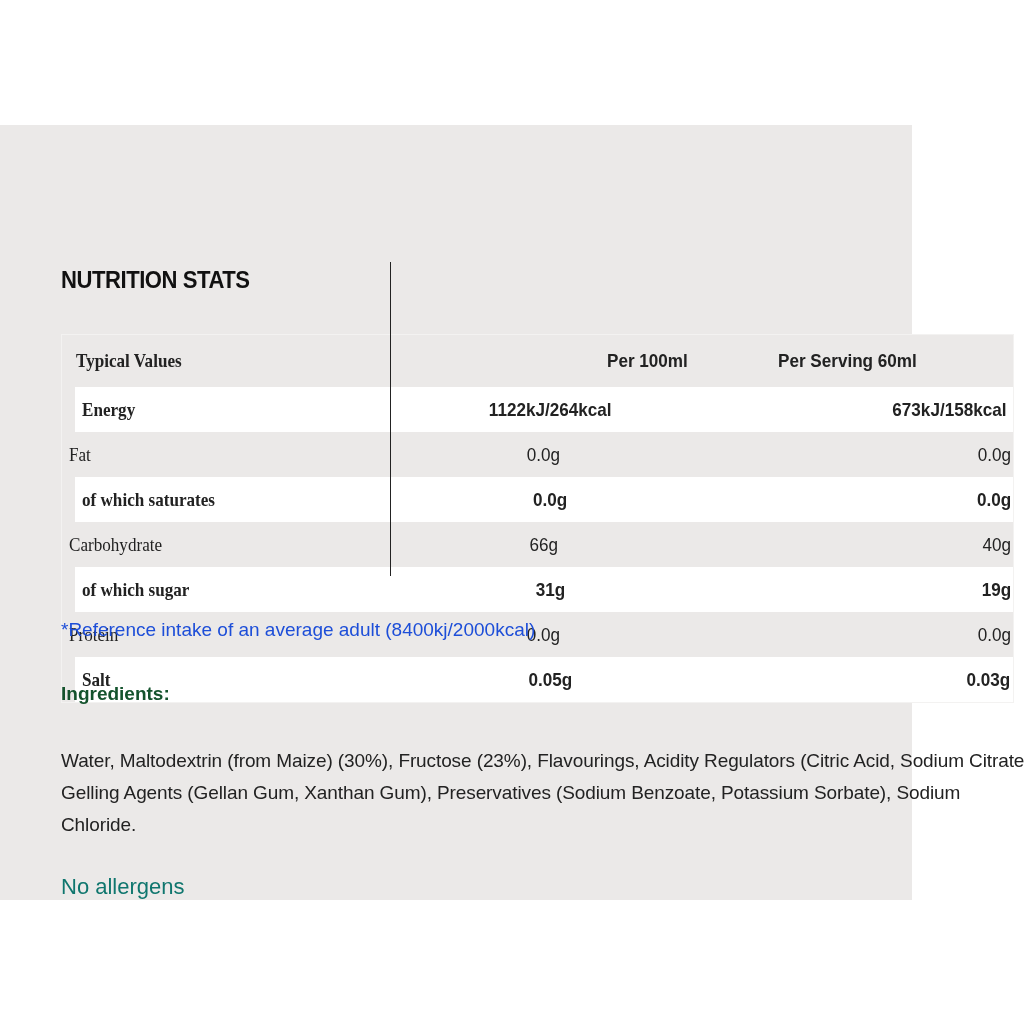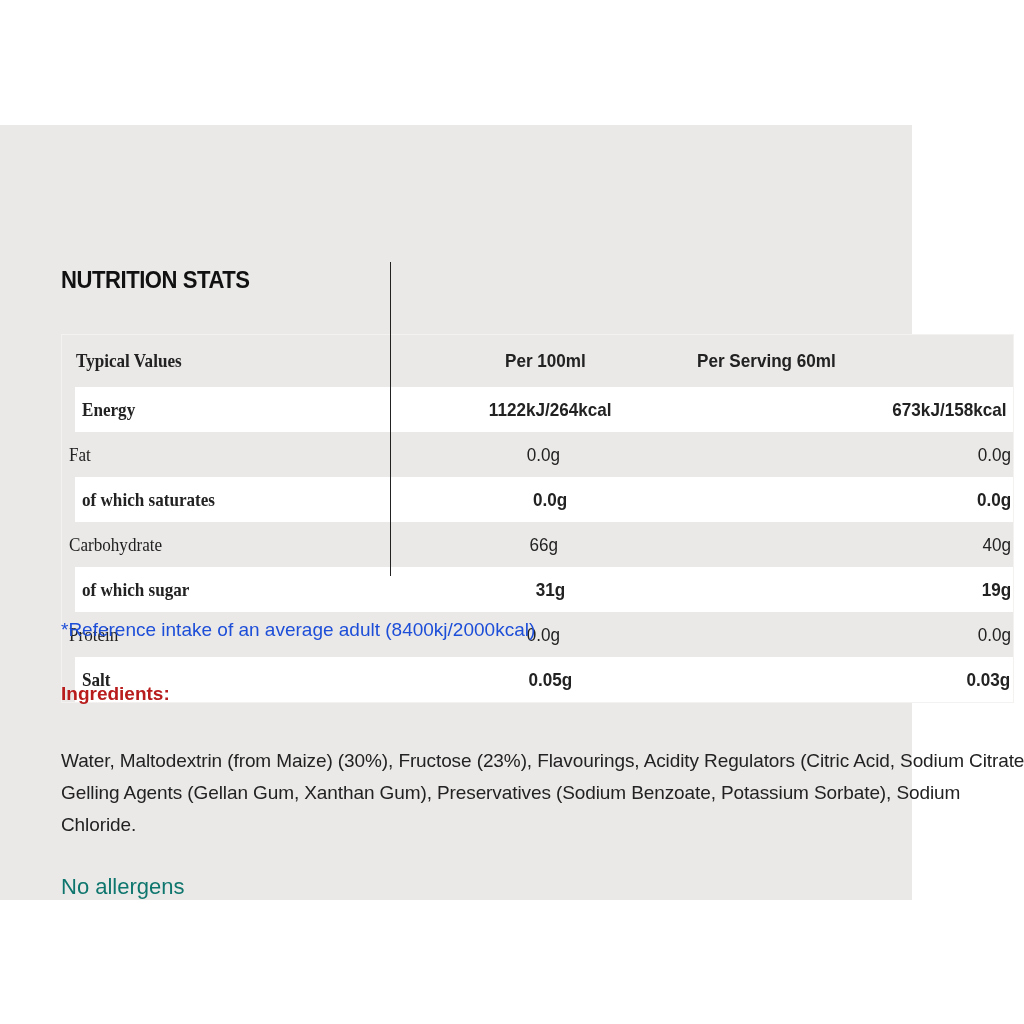--- a/index.html
+++ b/index.html
@@ -27,35 +27,35 @@
   }
   .row.head { height: 52px; background: #ebe9e8; font-weight: bold; }
   .row.alt { background: #ebe9e8; }
   .row.plain { background: #ffffff; }
   .row.bold { font-weight: bold; margin-left: 13px; }
   .cell { box-sizing: border-box; white-space: nowrap; }
   .c1 { width: 329px; padding-left: 7px; font-family: Liberation Serif, serif; }
   .row.head .c1 { padding-left: 14px; }
   .c2 { width: 307px; text-align: center; }
   .c3 { width: 317px; text-align: right; }
-  .row.head .c2 { text-align: center; padding-left: 13px; }
-  .row.head .c3 { text-align: left; padding-left: 0px; }
+  .row.head .c2 { text-align: right; padding-left: 13px; }
+  .row.head .c3 { text-align: center; padding-left: 0px; }
   .divider {
     position: absolute; left: 390px; top: 262px; width: 1px; height: 314px;
     background: #222222;
   }
   .cond { display: inline-block; transform: scaleX(0.9); transform-origin: center; }
   .row.head .cond, .c1 .cond { transform-origin: left center; }
   .note {
     position: absolute; left: 61px; top: 619px; margin: 0;
     font-size: 19px; color: #1d4ed8;
   }
   .ing-head {
     position: absolute; left: 61px; top: 683px; margin: 0;
-    font-size: 19px; font-weight: bold; color: #b91c1c;
+    font-size: 19px; font-weight: bold; color: #14532d;
   }
   .ing-text {
     position: absolute; left: 61px; top: 745px; width: 975px; margin: 0;
     font-size: 19px; line-height: 32px; color: #222222; letter-spacing: -0.1px;
   }
   .allergens {
     position: absolute; left: 61px; top: 874px; margin: 0;
     font-size: 22px; color: #0f766e;
   }
 </style>

